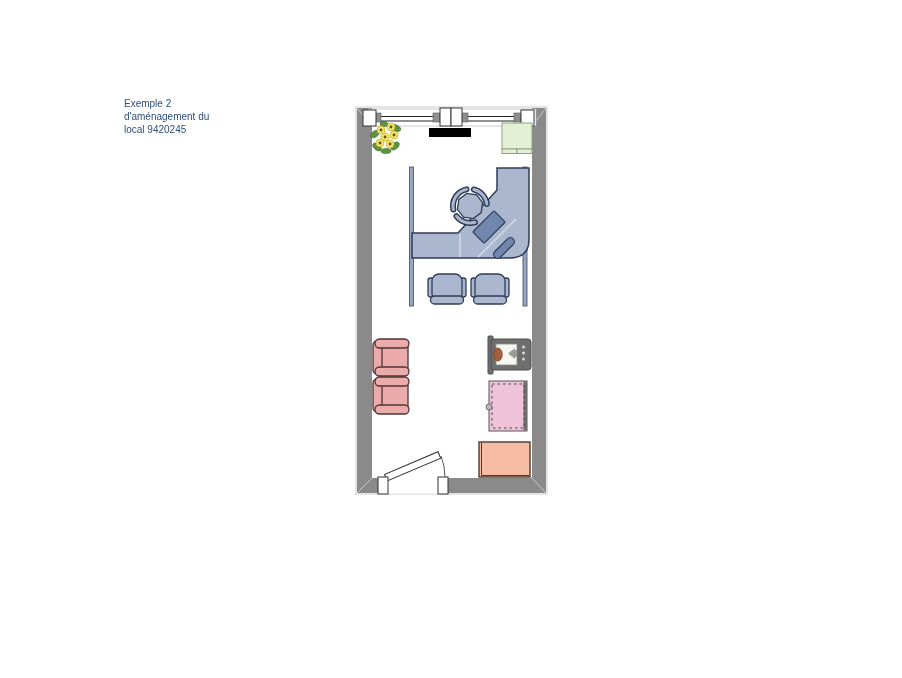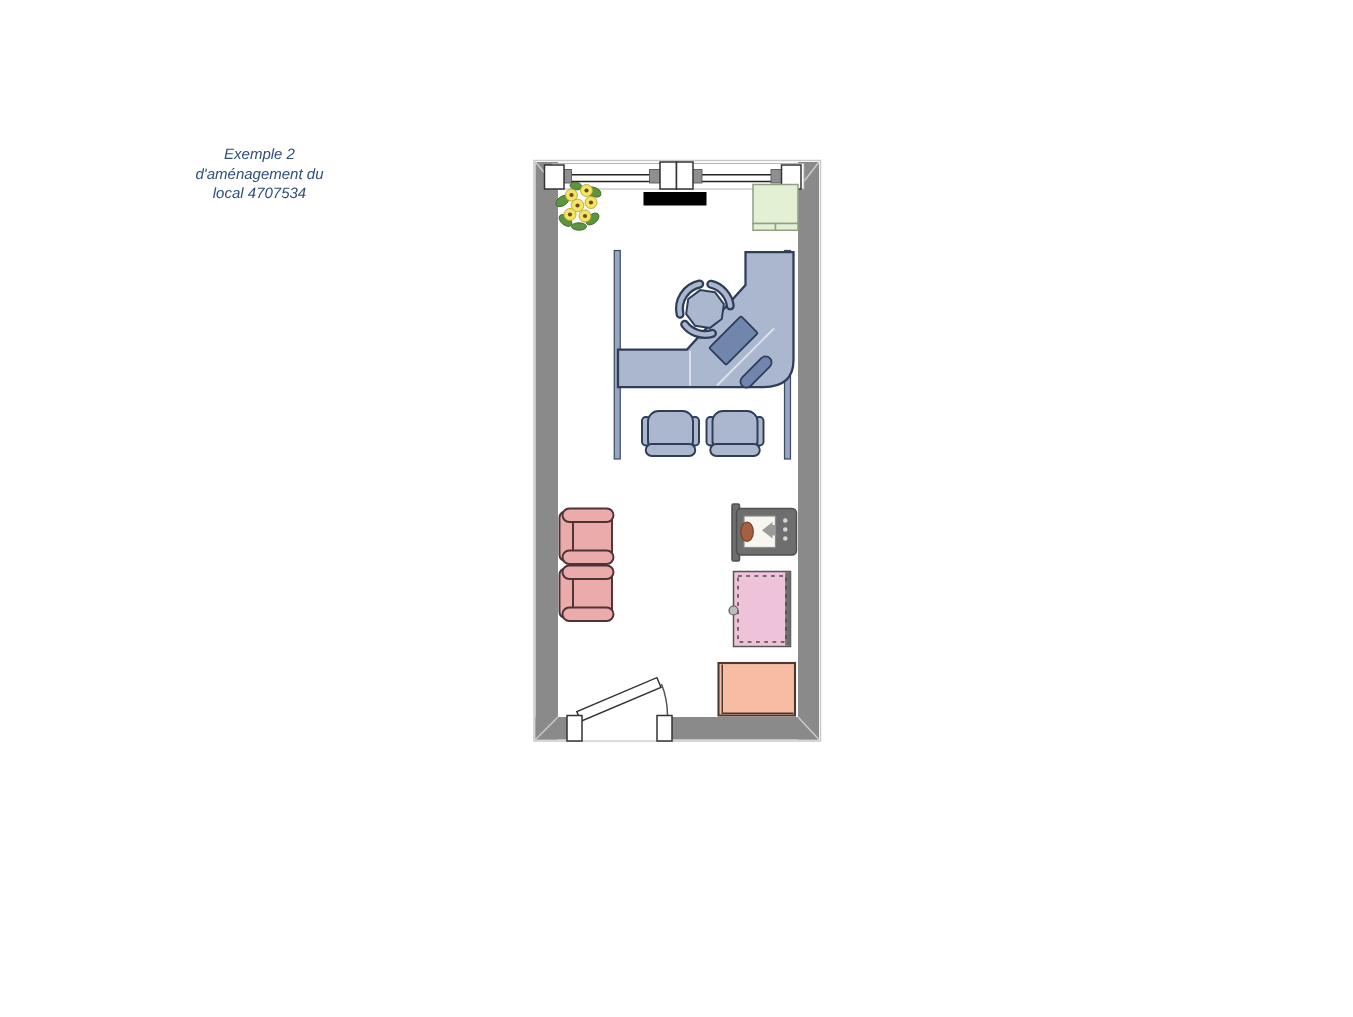--- a/index.html
+++ b/index.html
@@ -1,19 +1,19 @@
 <!DOCTYPE html>
 <html style="--wall: #8a8a8a; --wall-edge: #c9c9c9; --room-floor: #ffffff; --wallboard: #000000; --cabinet-fill: #e3f0d4; --cabinet-stroke: #8fa08a; --desk-fill: #aab7cf; --desk-stroke: #2e3d58; --desk-accent: #7186ac; --chair-fill: #aab7cf; --armchair-fill: #ecabab; --armchair-stroke: #4d3535; --tv-body: #6e6e6e; --tv-speaker: #a5613f; --board-fill: #eec2d8; --table-fill: #f7bca4; --table-stroke: #4a3a30; --plant-flower: #f2e468; --plant-leaf: #5c9440; --label-text: #2e4d7b;"><head>
 <meta charset="utf-8">
 <style>
   html,body{margin:0;padding:0;background:#ffffff;}
   .canvas{position:relative;width:902px;height:678px;background:#fff;overflow:hidden;
           font-family:"Liberation Sans", sans-serif;}
-  .plan-label{position:absolute;left:97px;top:97px;width:152px;text-align:center;
-              color:var(--label-text,#2e4d7b);font-size:10px;line-height:13px;font-style:italic;}
+  .plan-label{position:absolute;left:124px;top:97px;width:152px;
+              color:var(--label-text,#2e4d7b);font-size:10px;line-height:13px;}
   .plan-label span{display:block;}
   svg{position:absolute;left:0;top:0;}
   .wall{fill:var(--wall,#8a8a8a);}
   .wall-outline{fill:none;stroke:var(--wall-edge,#c9c9c9);stroke-width:1;}
   .miter{stroke:var(--wall-edge,#c9c9c9);stroke-width:1;}
   .floor{fill:var(--room-floor,#ffffff);}
   .whiteframe{fill:#ffffff;stroke:#333333;stroke-width:1;}
   .connector{fill:#8f8f8f;stroke:#5a5a5a;stroke-width:0.6;}
   .blackbar{fill:var(--wallboard,#000000);}
   .cabinet{fill:var(--cabinet-fill,#e3f0d4);stroke:var(--cabinet-stroke,#8fa08a);stroke-width:1;}
@@ -42,21 +42,21 @@
   .doorline{stroke:#555555;stroke-width:1;fill:none;}
 </style>
 </head>
 <body>
 
 <div class="canvas">
 
   <div class="plan-label">
     <span>Exemple 2</span>
     <span>d'aménagement du</span>
-    <span>local 4707534</span>
+    <span>local 9420245</span>
   </div>
 
   <svg width="902" height="678" viewBox="0 0 902 678">
 
     <rect class="wall-outline" x="356" y="107" width="191" height="387"></rect>
 
     <g>
       <rect class="wall" x="357" y="108" width="15" height="385"></rect>
       <rect class="wall" x="532" y="108" width="14" height="385"></rect>
       <rect class="wall" x="357" y="478" width="189" height="15"></rect>

